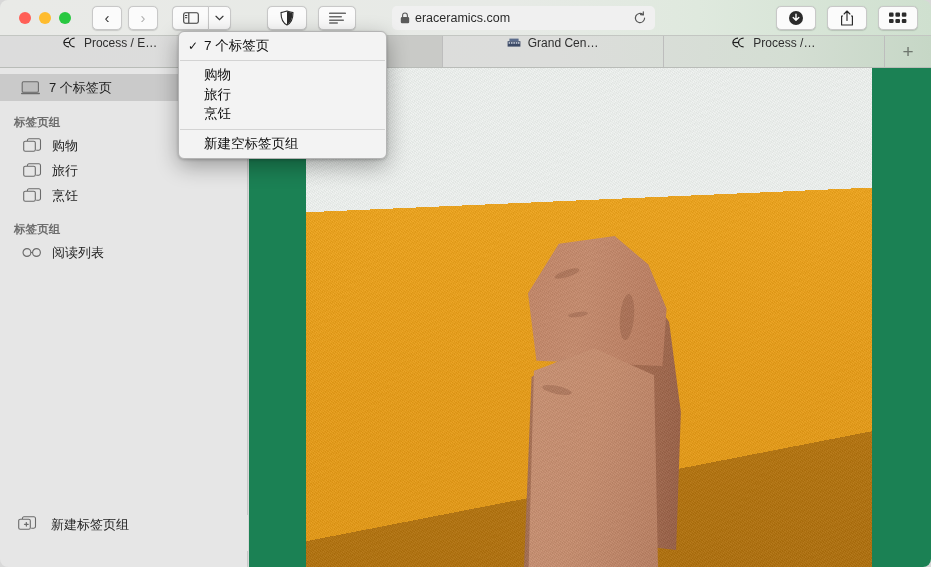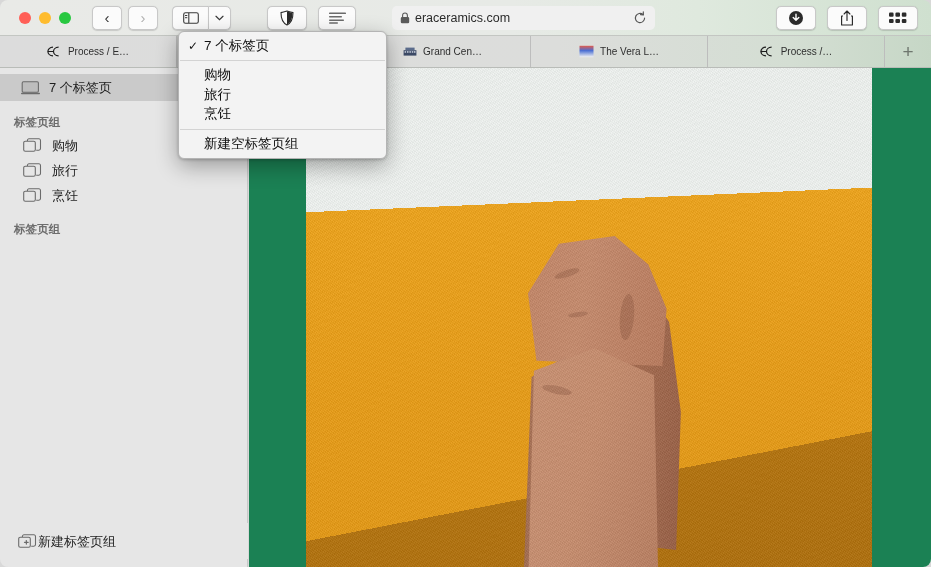--- a/index.html
+++ b/index.html
@@ -78,24 +78,24 @@
   
   .tabbar {
     position: absolute; top: 36px; left: 0;
     width: 931px; height: 32px;
     background: linear-gradient(to right, #dcdcdc 0%, #dcdddb 60%, #d4ded3 85%, #c6d7c6 100%);
     border-bottom: 1px solid #b9bcb8;
     display: flex; align-items: stretch;
   }
   .tab {
     flex: 1 1 0; min-width: 0;
-    display: flex; align-items: center; justify-content: center;
+    display: flex; justify-content: center;
     gap: 6px;
     border-right: 1px solid #bdbdbd;
-    font-size: 10px; color: #2e2e2e;
+    font-size: 12px; color: #2e2e2e;
     padding: 0 8px;
     position: relative;
   }
   .tab.inactive { background: transparent; }
   .tab.active { background: #c9cac7; }
   .tab-label { white-space: nowrap; overflow: hidden; text-overflow: ellipsis; }
   .favicon { width: 15px; height: 13px; flex: none; display: flex; align-items: center; justify-content: center; }
   .newtab {
     width: 46px; flex: none;
     display: flex; align-items: center; justify-content: center;
@@ -119,22 +119,22 @@
   .sb-row.selected { background: #cacaca; }
   .sb-row.top { margin-top: 6px; height: 27px; padding-left: 20px; }
   .sb-head {
     font-size: 11.5px; color: #6d6d6d; font-weight: 700;
     padding: 0 14px; margin-top: 14px; margin-bottom: 3px;
     letter-spacing: 0.1px;
   }
   .sb-item { padding-left: 22px; gap: 10px; }
   .sb-ico { width: 20px; flex: none; display: flex; align-items: center; justify-content: center; color: #6b6b6b; }
   .sb-footer {
-    position: absolute; bottom: 8px; left: 0; width: 248px; height: 36px;
-    display: flex; align-items: center; gap: 1px;
+    position: absolute; bottom: 16px; left: 0; width: 248px; height: 36px;
+    display: flex; align-items: flex-start; gap: 14px;
     padding-left: 17px;
     border-top: 1px solid transparent;
     background: #e6e6e6;
   }
 
   
   .content {
     position: absolute; top: 68px; left: 249px;
     width: 682px; height: 499px;
     overflow: hidden;
@@ -367,35 +367,20 @@
             <rect x="6.4" y="5.2" width="1.5" height="1.5"></rect>
             <rect x="8.8" y="5.2" width="1.5" height="1.5"></rect>
             <rect x="11" y="5.2" width="1.5" height="1.5"></rect>
           </g>
         </svg>
       </span>
       <span class="tab-label">Grand Cen…</span>
     </div>
 
 
-    <div class="tab inactive">
-      <span class="favicon">
-        <svg width="15" height="13" viewBox="0 0 15 13">
-          <defs>
-            <linearGradient id="vg" x1="0" y1="0" x2="0" y2="1">
-              <stop offset="0%" stop-color="#e25c4d"></stop>
-              <stop offset="42%" stop-color="#4a6fd4"></stop>
-              <stop offset="100%" stop-color="#f2f2f2"></stop>
-            </linearGradient>
-          </defs>
-          <rect x="0.5" y="0.8" width="14" height="11.4" fill="url(#vg)"></rect>
-        </svg>
-      </span>
-      <span class="tab-label">The Vera L…</span>
-    </div>
 
     <div class="tab inactive">
       <span class="favicon">
         <svg width="15" height="11" viewBox="0 0 15 11">
           <path d="M6 1.2 C2.6 1.2 0.9 3.4 0.9 5.5 C0.9 7.6 2.6 9.8 6 9.8" fill="none" stroke="#1d1d1d" stroke-width="1.2"></path>
           <path d="M11.6 1.2 C8.2 1.2 6.5 3.4 6.5 5.5 C6.5 7.6 8.2 9.8 11.6 9.8" fill="none" stroke="#1d1d1d" stroke-width="1.2"></path>
           <line x1="0.9" y1="5.5" x2="7" y2="5.5" stroke="#1d1d1d" stroke-width="1.2"></line>
         </svg>
       </span>
       <span class="tab-label">Process /…</span>
@@ -446,20 +431,30 @@
           <rect x="0.7" y="3.2" width="11.6" height="10.1" rx="1.6" fill="#e6e6e6" stroke="#6b6b6b" stroke-width="1.1"></rect>
           <path d="M4.4 3 V2.4 a1.6 1.6 0 0 1 1.6 -1.6 H15.9 a1.6 1.6 0 0 1 1.6 1.6 V10.6 a1.6 1.6 0 0 1 -1.6 1.6 H13.2" fill="none" stroke="#6b6b6b" stroke-width="1.1"></path>
         </svg>
       </span>
       <span>烹饪</span>
     </div>
 
     <div class="sb-head">标签页组</div>
 
 
+    <div class="sb-row sb-item">
+      <span class="sb-ico">
+        <svg width="21" height="11" viewBox="0 0 21 11">
+          <circle cx="5.2" cy="5.5" r="4.1" fill="none" stroke="#6b6b6b" stroke-width="1.2"></circle>
+          <circle cx="15.2" cy="5.5" r="4.1" fill="none" stroke="#6b6b6b" stroke-width="1.2"></circle>
+          <line x1="9.3" y1="5.5" x2="11.1" y2="5.5" stroke="#6b6b6b" stroke-width="1.2"></line>
+        </svg>
+      </span>
+      <span>阅读列表</span>
+    </div>
 
     <div class="sb-footer">
       <span class="sb-ico">
         <svg width="19" height="15" viewBox="0 0 19 15">
           <rect x="0.7" y="3.2" width="11.6" height="10.1" rx="1.6" fill="#e6e6e6" stroke="#6b6b6b" stroke-width="1.1"></rect>
           <path d="M4.4 3 V2.4 a1.6 1.6 0 0 1 1.6 -1.6 H15.9 a1.6 1.6 0 0 1 1.6 1.6 V10.6 a1.6 1.6 0 0 1 -1.6 1.6 H13.2" fill="none" stroke="#6b6b6b" stroke-width="1.1"></path>
           <line x1="6.5" y1="8.3" x2="10.2" y2="8.3" stroke="#6b6b6b" stroke-width="1.2" stroke-linecap="round"></line>
           <line x1="8.35" y1="6.5" x2="8.35" y2="10.1" stroke="#6b6b6b" stroke-width="1.2" stroke-linecap="round"></line>
         </svg>
       </span>

